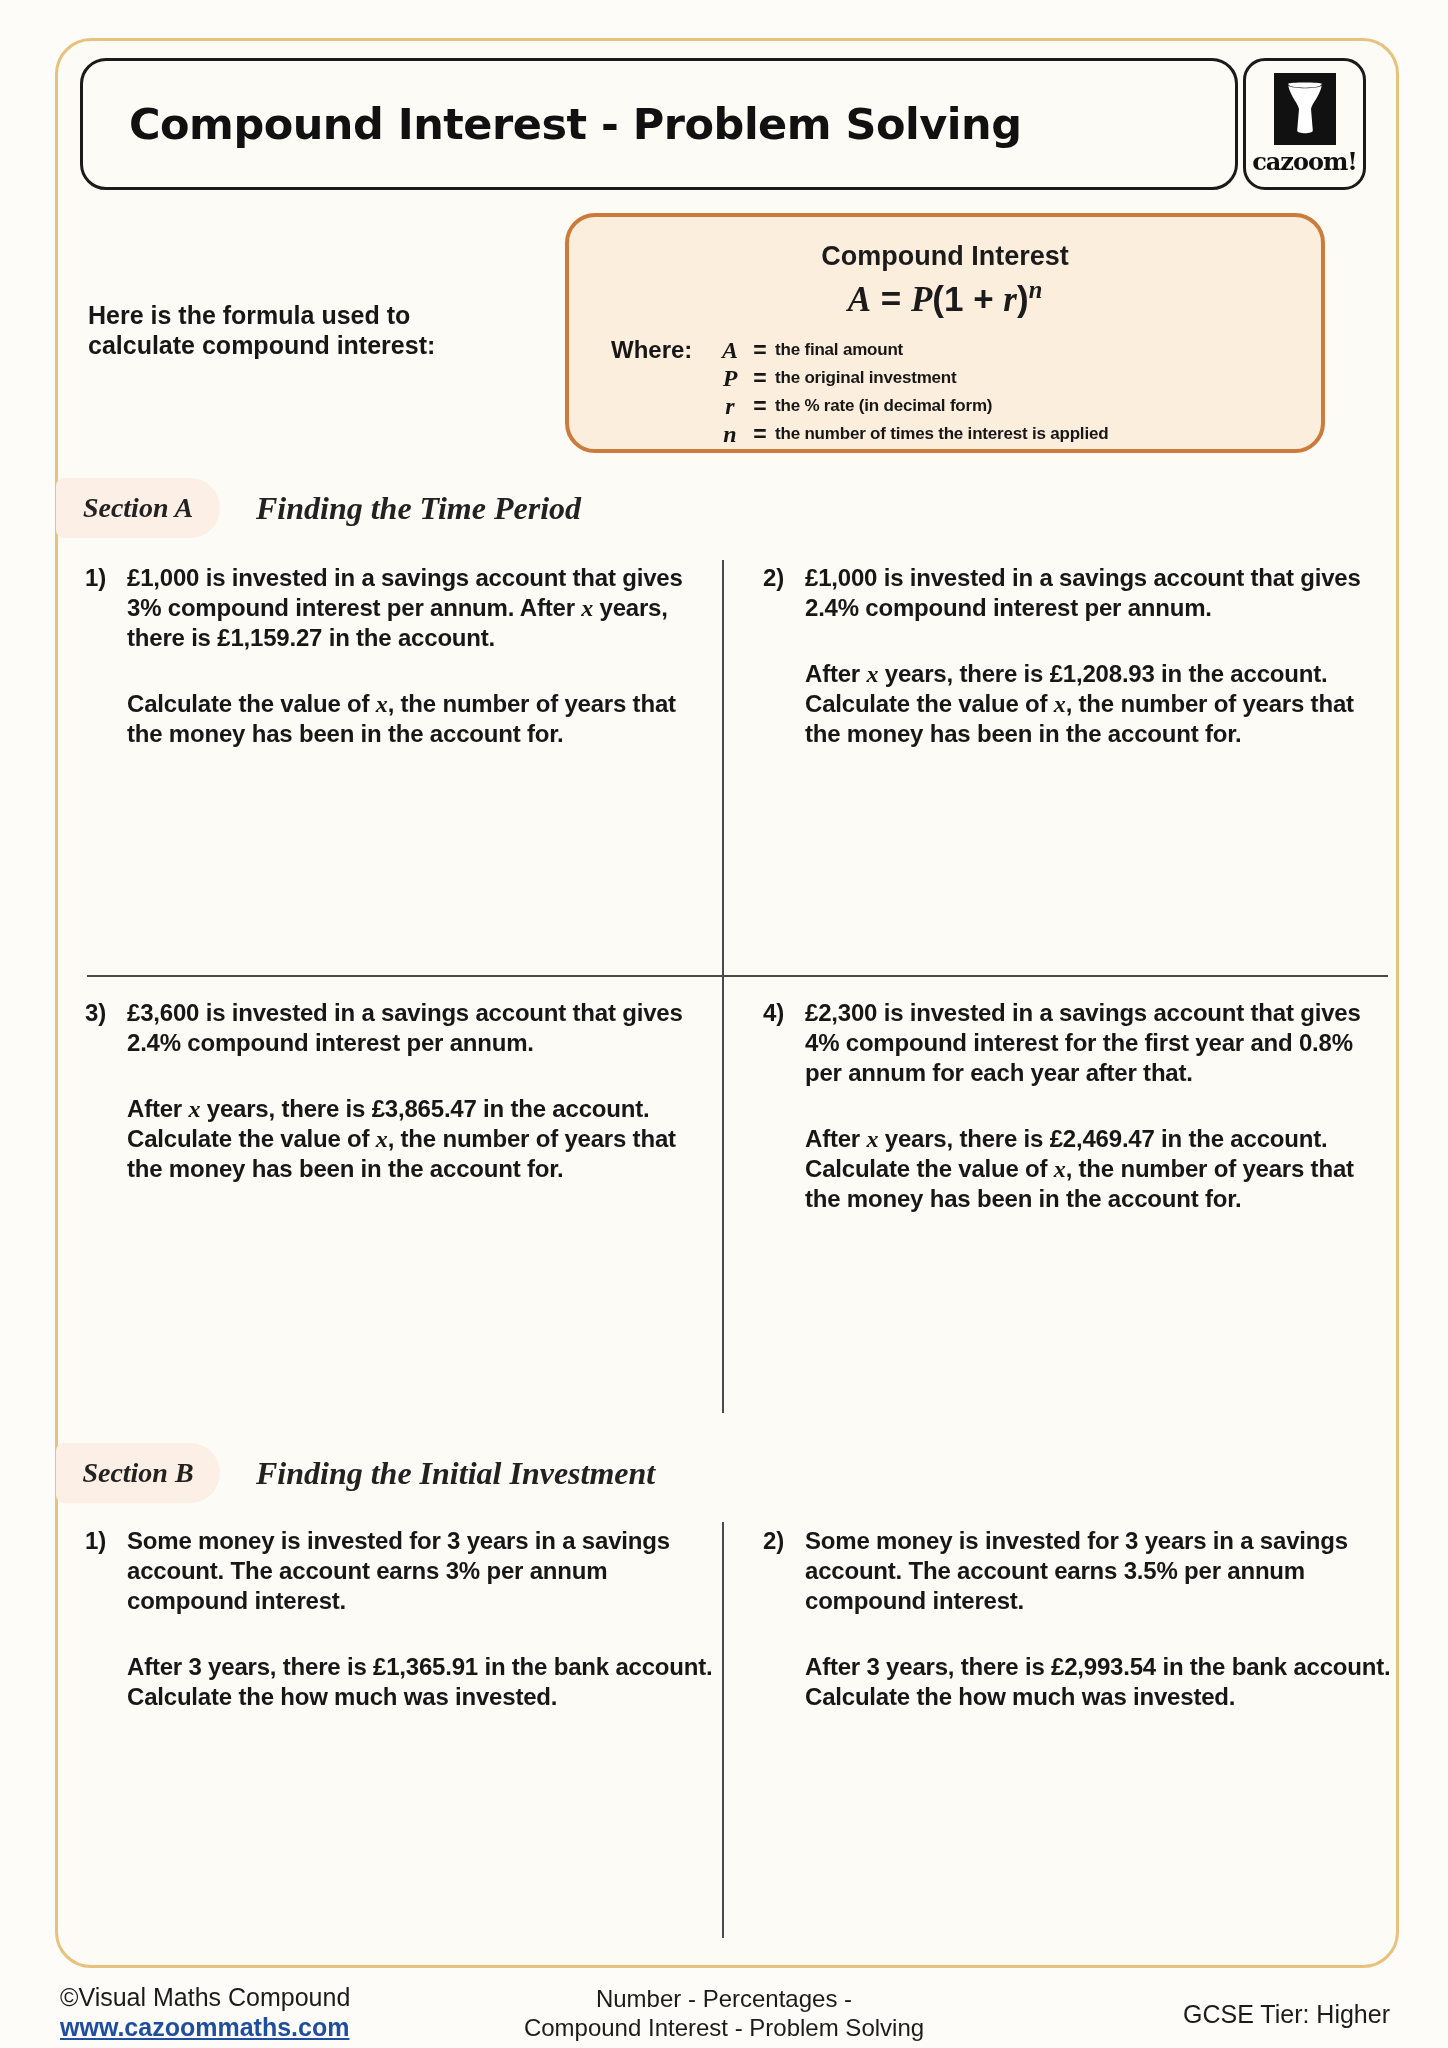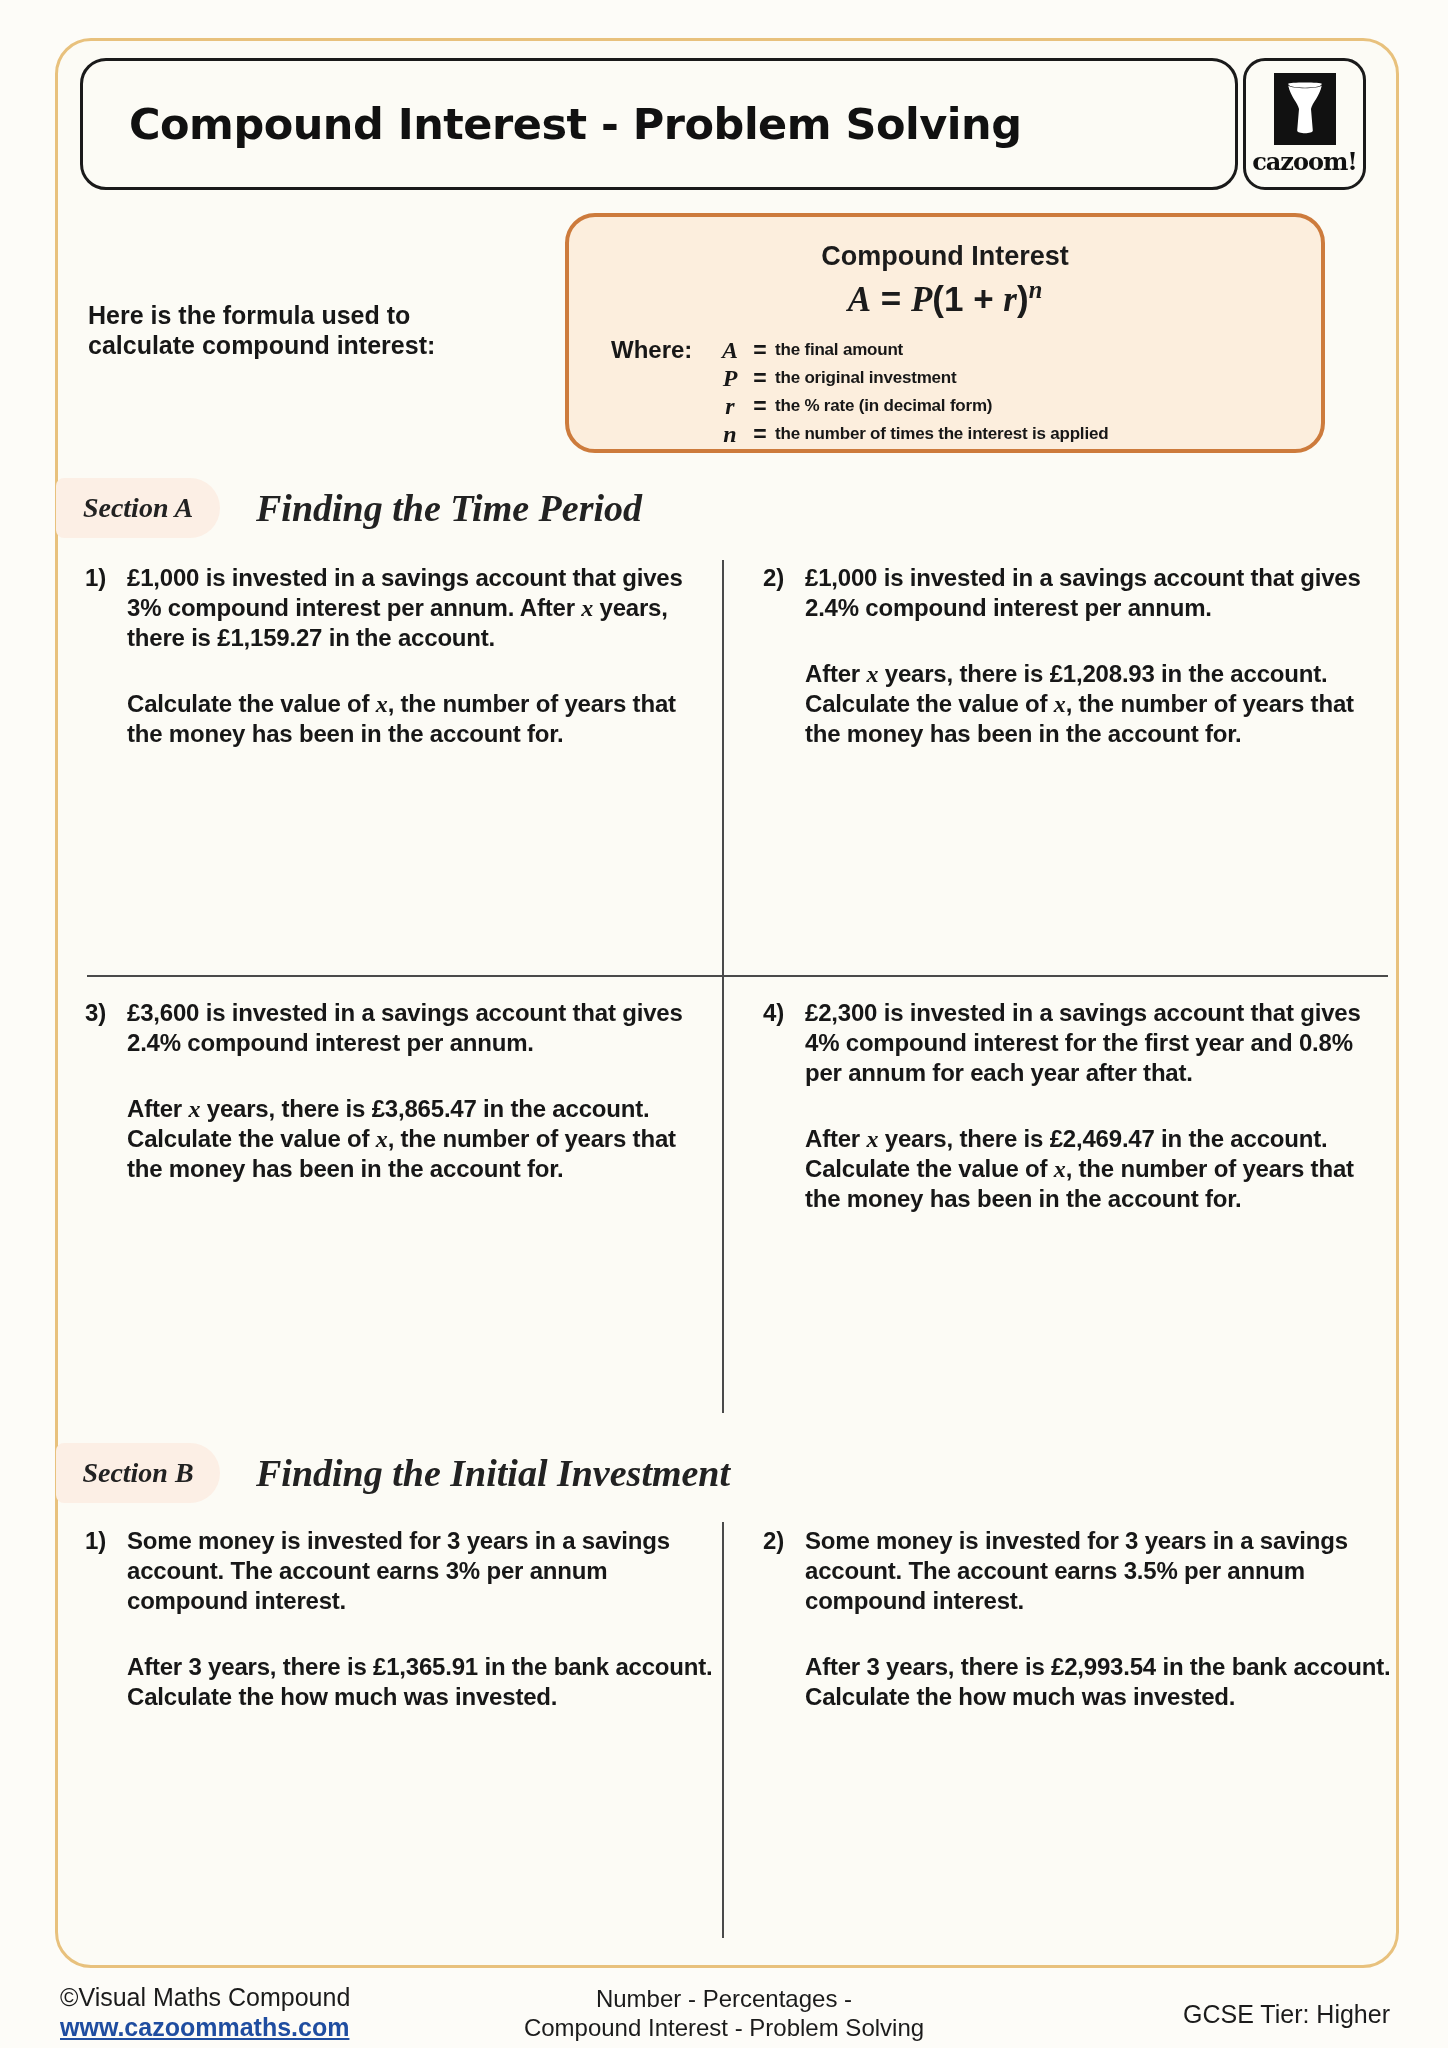--- a/index.html
+++ b/index.html
@@ -73,21 +73,21 @@
   .section-badge{
     position:absolute;left:56px;width:164px;height:60px;
     background:#fcefe5;border-radius:8px 30px 30px 8px;
     display:flex;align-items:center;justify-content:center;
     font-family:"Liberation Serif", serif;font-weight:bold;font-style:italic;
     font-size:28px;color:#222;
   }
   .section-title{
     position:absolute;left:256px;
     font-family:"Liberation Serif", serif;font-weight:bold;font-style:italic;
-    font-size:38px;color:#222;line-height:60px;height:60px;display:flex;align-items:center;
+    font-size:32px;color:#222;line-height:60px;height:60px;display:flex;align-items:center;
   }
   
   .qcell{position:absolute;display:flex;}
   .qnum{
     width:42px;flex:0 0 auto;font-size:24px;font-weight:bold;line-height:30px;
   }
   .qtext{width:588px;}
   .qtext p{
     margin:0;font-size:24px;font-weight:bold;line-height:30px;
     letter-spacing:-0.2px;

